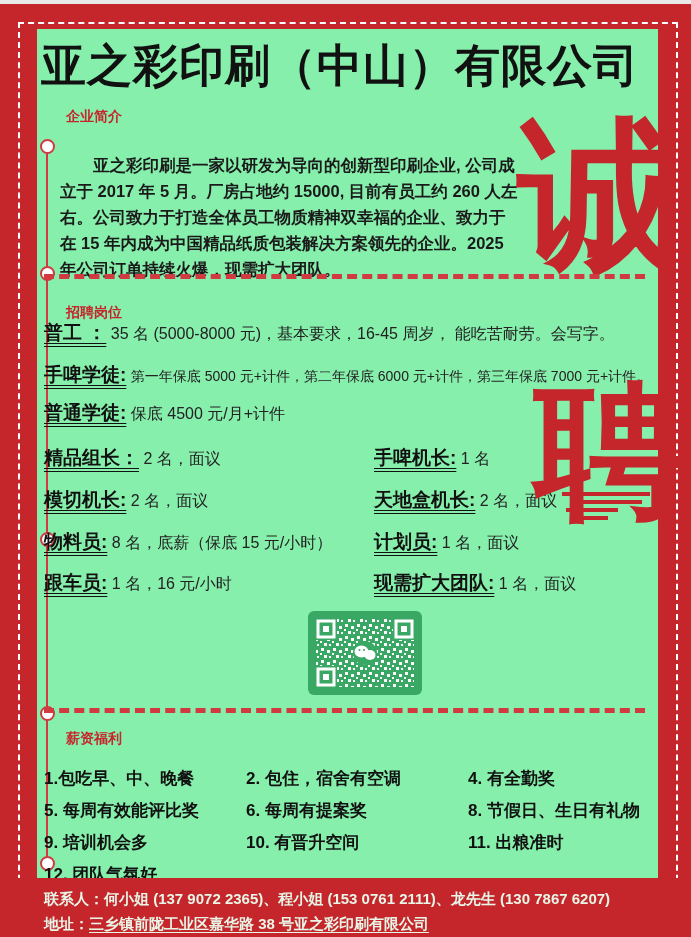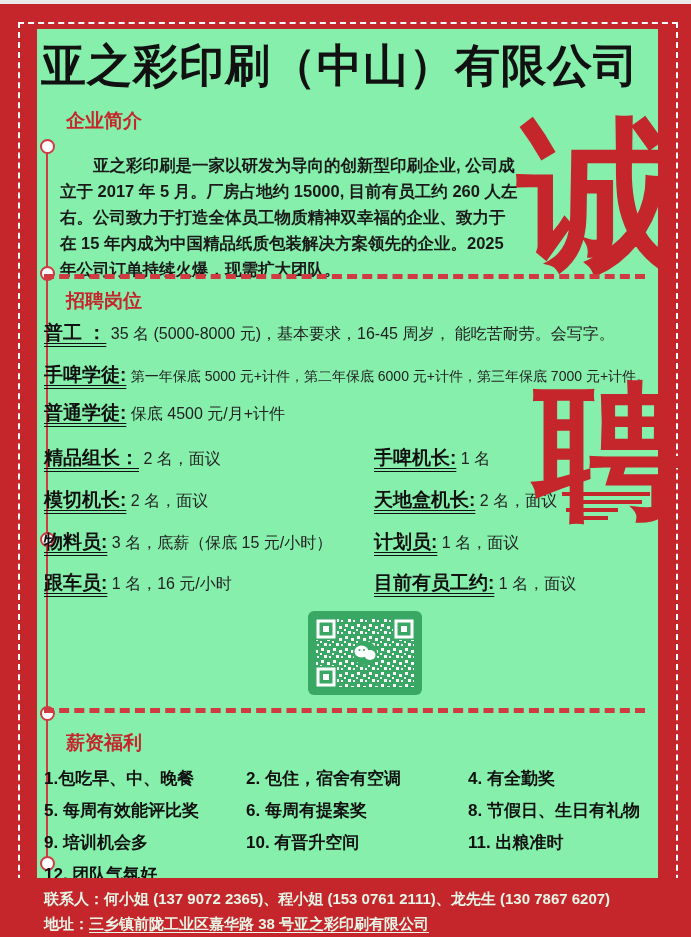--- a/index.html
+++ b/index.html
@@ -17,22 +17,22 @@
     border:2px dashed #ffffff;border-bottom:none;pointer-events:none;
   }
   .title{
     position:absolute;top:36px;left:41px;width:615px;
     font-size:45px;font-weight:bold;color:#111;letter-spacing:1px;white-space:nowrap;
   }
   
   .timeline-line{position:absolute;left:46px;top:145px;width:2px;height:717px;background:#d03a40;}
   .tl-circle{position:absolute;left:40px;width:11px;height:11px;border:2px solid #d03a40;border-radius:50%;background:#fff;}
   .c1{top:139px}.c2{top:266px}.c3{top:532px}.c4{top:706px}.c5{top:856px}
-  .section-heading{position:absolute;left:66px;font-size:19px;font-weight:bold;color:#c5262c;}
-  .h-intro{top:108px}.h-jobs{top:288px}.h-benefits{top:730px}
+  .section-heading{position:absolute;left:66px;font-size:14px;font-weight:bold;color:#c5262c;}
+  .h-intro{top:108px}.h-jobs{top:304px}.h-benefits{top:730px}
   .intro-text{position:absolute;top:137px;left:44px;width:492px;font-size:16.5px;font-weight:bold;color:#1a1a1a;line-height:1.57;}
   .intro-text p{margin:16px;text-indent:2em;}
   .char-cheng{
     position:absolute;top:116px;left:518px;font-size:162px;line-height:1;
     font-weight:bold;color:#c5262c;font-family:"Liberation Serif","DejaVu Serif",serif;
   }
   .char-pin{
     position:absolute;top:378px;left:534px;font-size:148px;line-height:1;
     font-weight:bold;color:#c5262c;font-family:"Liberation Serif","DejaVu Serif",serif;
   }
@@ -123,32 +123,32 @@
   <div class="job-row p2l">
     <span class="job-title">模切机长:</span>
     <span class="job-detail">2 名，面议</span>
   </div>
   <div class="job-row p2r">
     <span class="job-title">天地盒机长:</span>
     <span class="job-detail">2 名，面议</span>
   </div>
   <div class="job-row p3l">
     <span class="job-title">物料员:</span>
-    <span class="job-detail">3 名，底薪（保底 15 元/小时）</span>
+    <span class="job-detail">8 名，底薪（保底 15 元/小时）</span>
   </div>
   <div class="job-row p3r">
     <span class="job-title">计划员:</span>
     <span class="job-detail">1 名，面议</span>
   </div>
   <div class="job-row p4l">
     <span class="job-title">跟车员:</span>
     <span class="job-detail">1 名，16 元/小时</span>
   </div>
   <div class="job-row p4r">
-    <span class="job-title">目前有员工约:</span>
+    <span class="job-title">现需扩大团队:</span>
     <span class="job-detail">1 名，面议</span>
   </div>
 
   <div class="char-pin">聘</div>
   <div class="pin-lines">
     <div class="pl1"></div>
       <div class="pl2"></div>
       <div class="pl3"></div>
       <div class="pl4"></div>
   </div>

